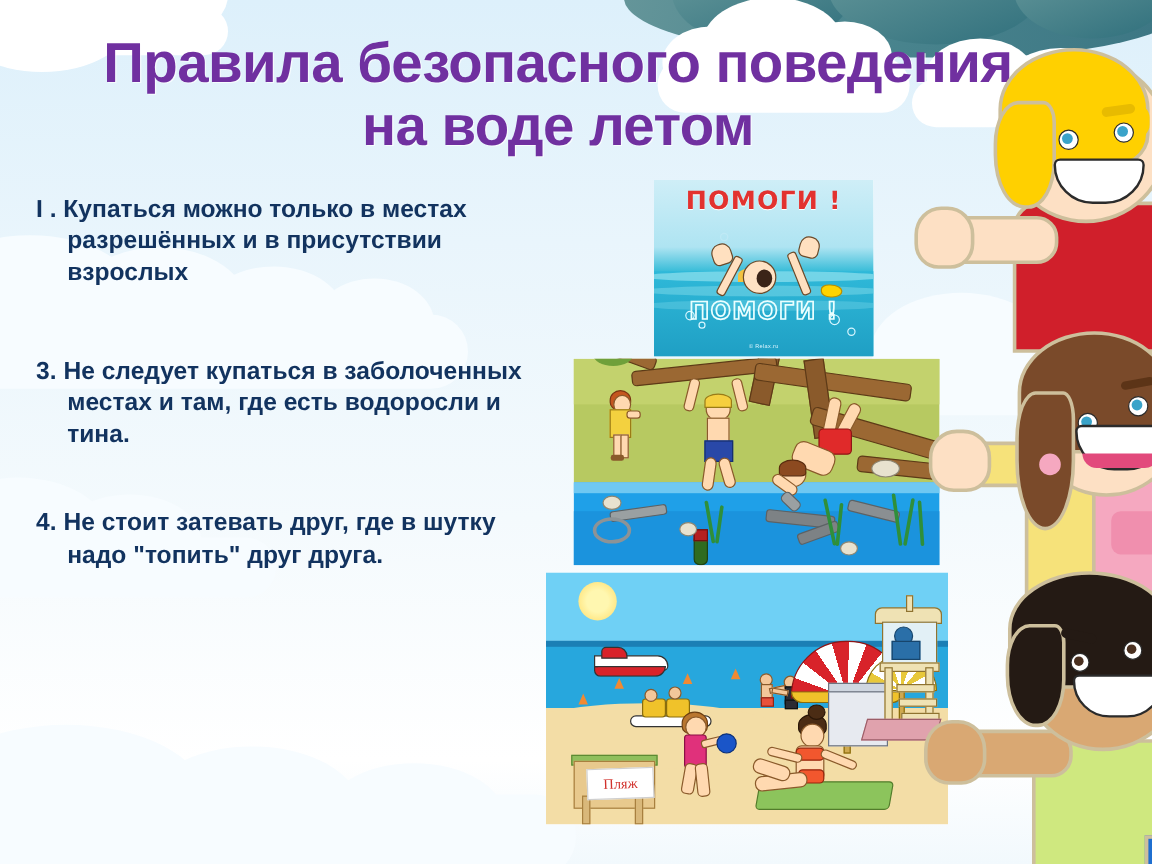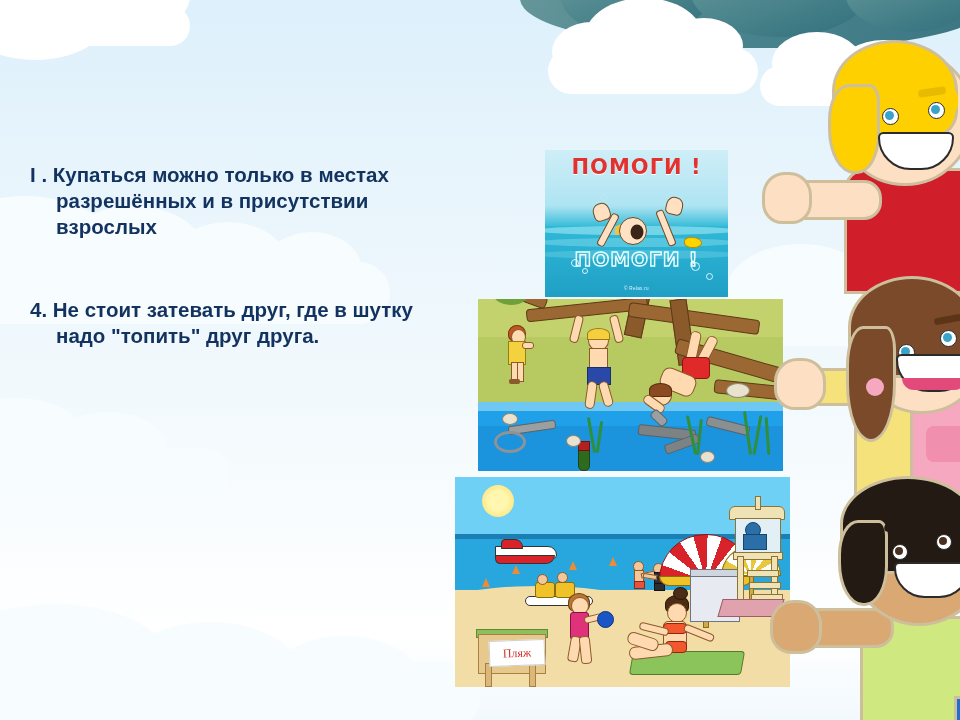--- a/index.html
+++ b/index.html
@@ -152,25 +152,30 @@
       <i style="left:-70px;top:448px;width:300px;height:50px;border-radius:32px;"></i>
     </div>
     <div class="cloudgrp softcloud">
       <i style="left:-60px;top:604px;width:230px;height:120px;"></i>
       <i style="left:120px;top:622px;width:180px;height:104px;"></i>
       <i style="left:270px;top:636px;width:150px;height:90px;"></i>
       <i style="left:-80px;top:662px;width:560px;height:70px;border-radius:44px;"></i>
     </div>
   </div>
 
+  <div class="title">Правила безопасного поведения на воде летом</div>
 
   <div class="rules">
     <div class="rule r1">
       <span>I .</span>
       <span>Купаться можно только в местах разрешённых и в присутствии взрослых</span>
+    </div>
+    <div class="rule r3">
+      <span>3.</span>
+      <span>Не следует купаться в заболоченных местах и там, где есть водоросли и тина.</span>
     </div>
     <div class="rule r4">
       <span>4.</span>
       <span>Не стоит затевать друг, где в шутку надо "топить" друг друга.</span>
     </div>
   </div>
 
   <div class="pic pic1">
     <div class="p1-sky"></div>
     <div class="p1-water"></div>

